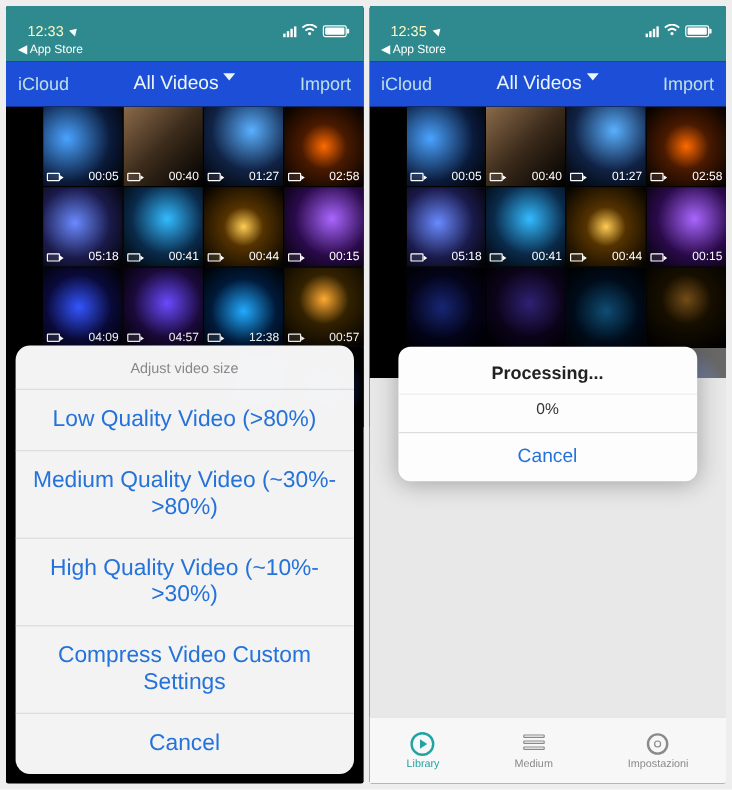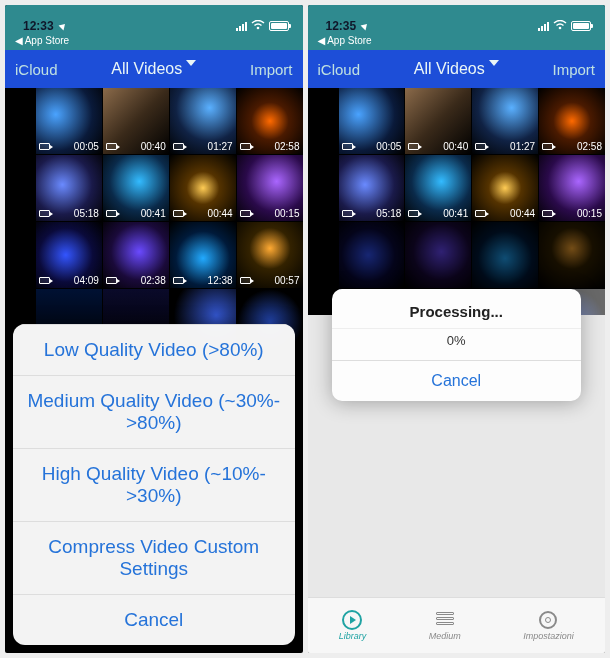--- a/index.html
+++ b/index.html
@@ -25,23 +25,23 @@
     background: #000;
     position: relative;
     overflow: hidden;
     border-radius: 2px;
   }
   .status {
     height: 30px;
     display: flex;
     align-items: flex-end;
     padding: 0 14px 2px 18px;
-    color: #0f172a;
+    color: #fef9c3;
     font-size: 12px;
-    font-weight: 700;
+    font-weight: 400;
     background: #2f8a8f;
     justify-content: space-between;
     text-align: right;
   }
   .status .left { display: flex; align-items: center; gap: 4px; }
   .status .right { display: flex; align-items: center; gap: 4px; }
   .loc-icon { display:inline-block; width:0;height:0;border-left:5px solid transparent;border-right:5px solid transparent;border-bottom:8px solid #fff; transform: rotate(45deg) scale(.7);}
   .signal { display:flex; gap:1px; align-items:flex-end;}
   .signal span { width:2px; background:#fff; display:inline-block;}
   .signal span:nth-child(1){height:3px}.signal span:nth-child(2){height:5px}.signal span:nth-child(3){height:7px}.signal span:nth-child(4){height:9px}
@@ -115,21 +115,21 @@
     text-align:center;
   }
   .alert .title { font-size:15px; font-weight:600; padding:14px 10px 8px; color:#222;}
   .alert .pct { font-size:13px; padding:4px 10px 12px; color:#333; border-top:1px solid #eee;}
   .alert .cancel { border-top:1px solid #ddd; color:#2573d9; font-size:16px; padding:11px;}
   .tabbar {
     position:absolute; bottom:0; left:0; right:0; height:56px;
     background:#f7f7f7; border-top:1px solid #ddd;
     display:flex; justify-content:space-around; align-items:center;
   }
-  .tab { display:flex; flex-direction:column; align-items:center; gap:2px; font-size:9px; color:#8a8a8a;font-style:italic;}
+  .tab { display:flex; flex-direction:column; align-items:center; gap:2px; font-size:9px; color:#8a8a8a;}
   .tab.active { color:#20a3a3;}
   .tab .ic { width:22px;height:18px; display:flex;align-items:center;justify-content:center;}
   .ic-play-wrap{border:2px solid currentColor;border-radius:50%;width:20px;height:20px;display:flex;align-items:center;justify-content:center;}
   .ic-local{width:18px;height:16px;display:flex;flex-direction:column;gap:2px;}
   .ic-local span{height:3px;border:1px solid currentColor;border-radius:1px;}
   .ic-gear{width:18px;height:18px;border:2px solid currentColor;border-radius:50%;position:relative;}
   .ic-gear::before{content:"";position:absolute;inset:4px;border:1px solid currentColor;border-radius:50%;}
   .light-bg{position:absolute;inset:0;top:310px;background:#e8e8e8;}
   
   .a1{background:radial-gradient(circle at 30% 40%, #4aa3ff 0%, #0a1a3a 60%, #000 100%);}
@@ -251,21 +251,21 @@
           <div class="art a9"></div>
           <div class="overlay">
             <span class="cam-icon"></span>
             <span>04:09</span>
           </div>
         </div>
       <div class="thumb">
           <div class="art a10"></div>
           <div class="overlay">
             <span class="cam-icon"></span>
-            <span>02:38</span>
+            <span>04:57</span>
           </div>
         </div>
       <div class="thumb">
           <div class="art a11"></div>
           <div class="overlay">
             <span class="cam-icon"></span>
             <span>12:38</span>
           </div>
         </div>
       <div class="thumb">
@@ -283,20 +283,21 @@
         </div>
       <div class="thumb">
           <div class="art a15"></div>
         </div>
       <div class="thumb">
           <div class="art a16"></div>
         </div>
     </div>
 
     <div class="sheet">
+      <div class="hdr">Adjust video size</div>
       <div class="opt">Low Quality Video (&gt;80%)</div>
       <div class="opt">Medium Quality Video (~30%-&gt;80%)</div>
       <div class="opt">High Quality Video (~10%-&gt;30%)</div>
       <div class="opt">Compress Video Custom Settings</div>
       <div class="opt">Cancel</div>
     </div>
   </div>
 
   <div class="phone">
     <div class="status">

